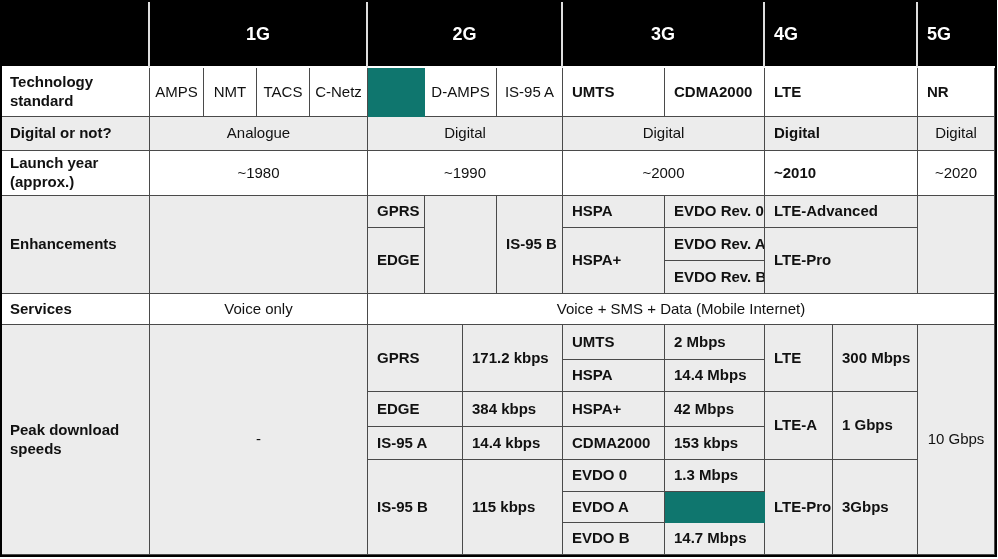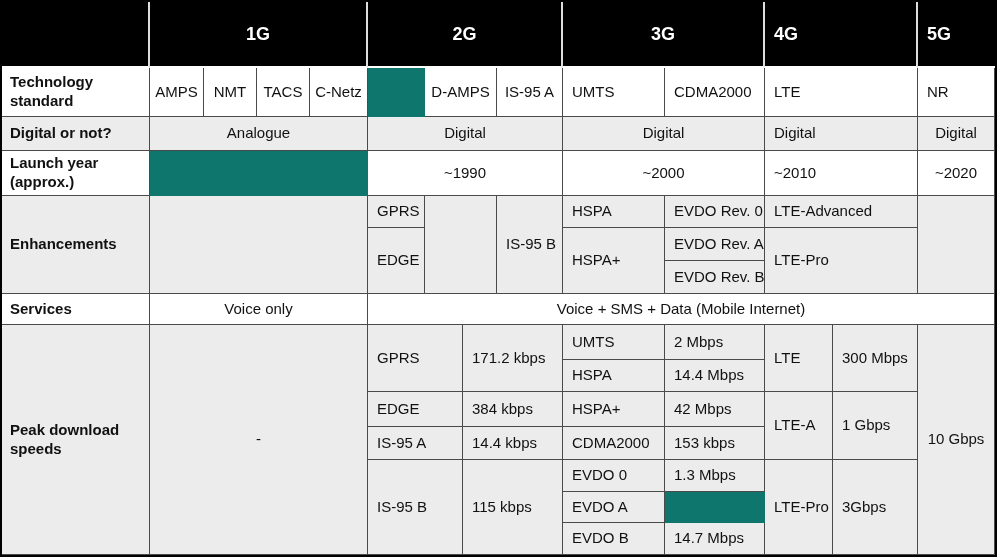--- a/index.html
+++ b/index.html
@@ -20,21 +20,21 @@
     align-items: center;
     border-right: 1px solid #4a4a4a;
     border-bottom: 1px solid #4a4a4a;
     font-size: 15px;
     line-height: 1.25;
     overflow: hidden;
     white-space: nowrap;
   }
 
   .c { justify-content: center; text-align: center; }
-  .l { justify-content: flex-start; padding-left: 9px; padding-right: 4px; }
+  .l { justify-content: flex-start; padding-left: 9px; padding-right: 4px; font-weight: bold; }
 
   .gray { background: #ececec; }
   .white { background: #ffffff; }
 
   .hdr {
     background: #000000;
     color: #ffffff;
     font-weight: bold;
     font-size: 18px;
     border-right: 2px solid #dedede;
@@ -74,20 +74,21 @@
   <div class="cell l white" style="grid-area:2/14/3/15">NR</div>
 
   <div class="cell lbl gray" style="grid-area:3/1/4/2">Digital or not?</div>
   <div class="cell c gray" style="grid-area:3/2/4/6">Analogue</div>
   <div class="cell c gray" style="grid-area:3/6/4/10">Digital</div>
   <div class="cell c gray" style="grid-area:3/10/4/12">Digital</div>
   <div class="cell l gray" style="grid-area:3/12/4/14">Digital</div>
   <div class="cell c gray" style="grid-area:3/14/4/15">Digital</div>
 
   <div class="cell lbl white" style="grid-area:4/1/5/2">Launch year (approx.)</div>
+  <div class="cell c white" style="grid-area:4/2/5/6">~1980</div>
   <div class="cell c white" style="grid-area:4/6/5/10">~1990</div>
   <div class="cell c white" style="grid-area:4/10/5/12">~2000</div>
   <div class="cell l white" style="grid-area:4/12/5/14">~2010</div>
   <div class="cell c white" style="grid-area:4/14/5/15">~2020</div>
 
   <div class="cell lbl gray" style="grid-area:5/1/8/2">Enhancements</div>
   <div class="cell gray" style="grid-area:5/2/8/6"></div>
   <div class="cell l gray" style="grid-area:5/6/6/7">GPRS</div>
   <div class="cell l gray" style="grid-area:6/6/8/7">EDGE</div>
   <div class="cell gray" style="grid-area:5/7/8/9"></div>

